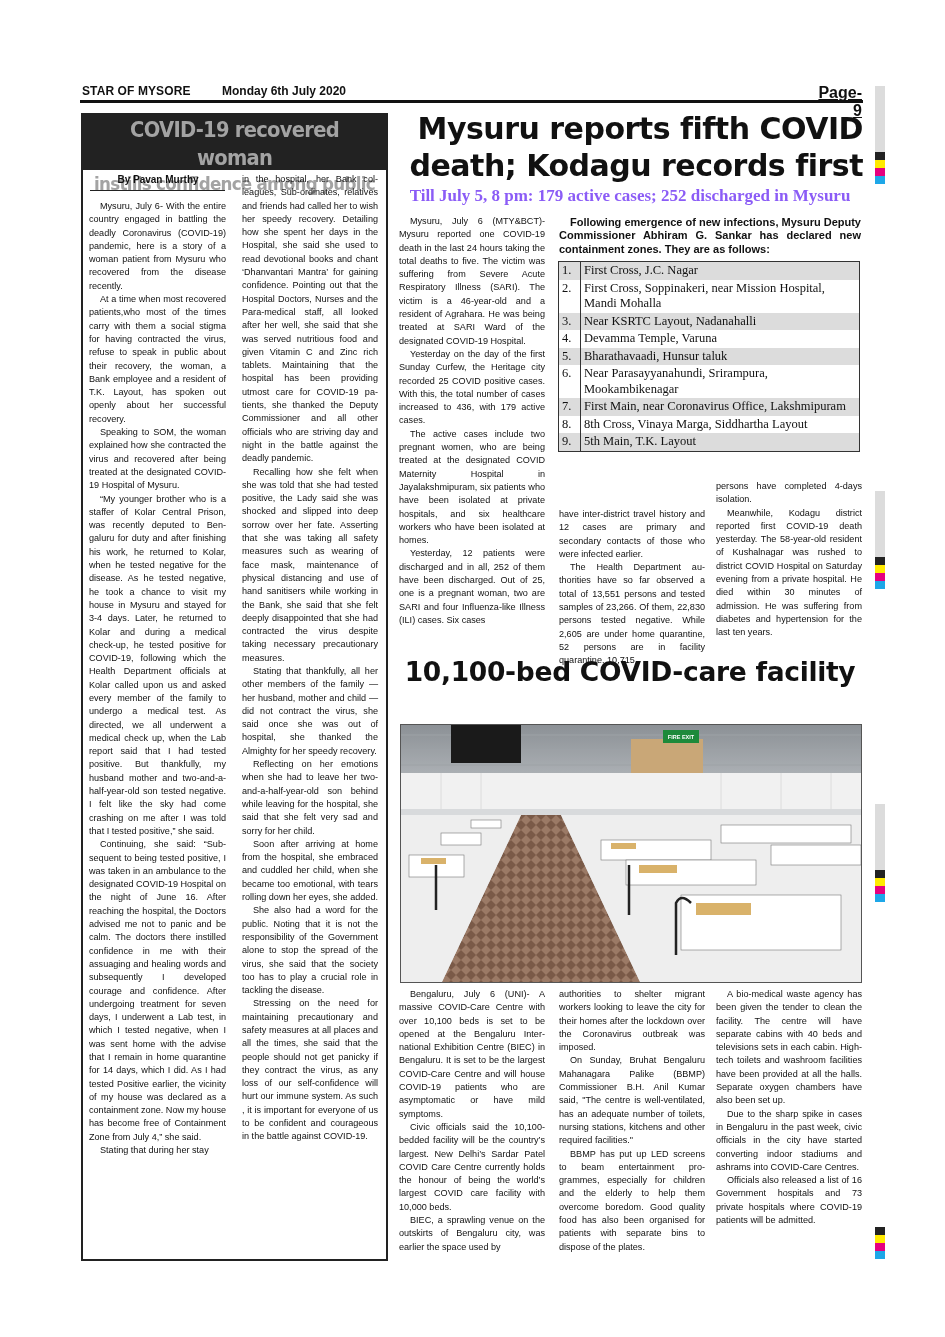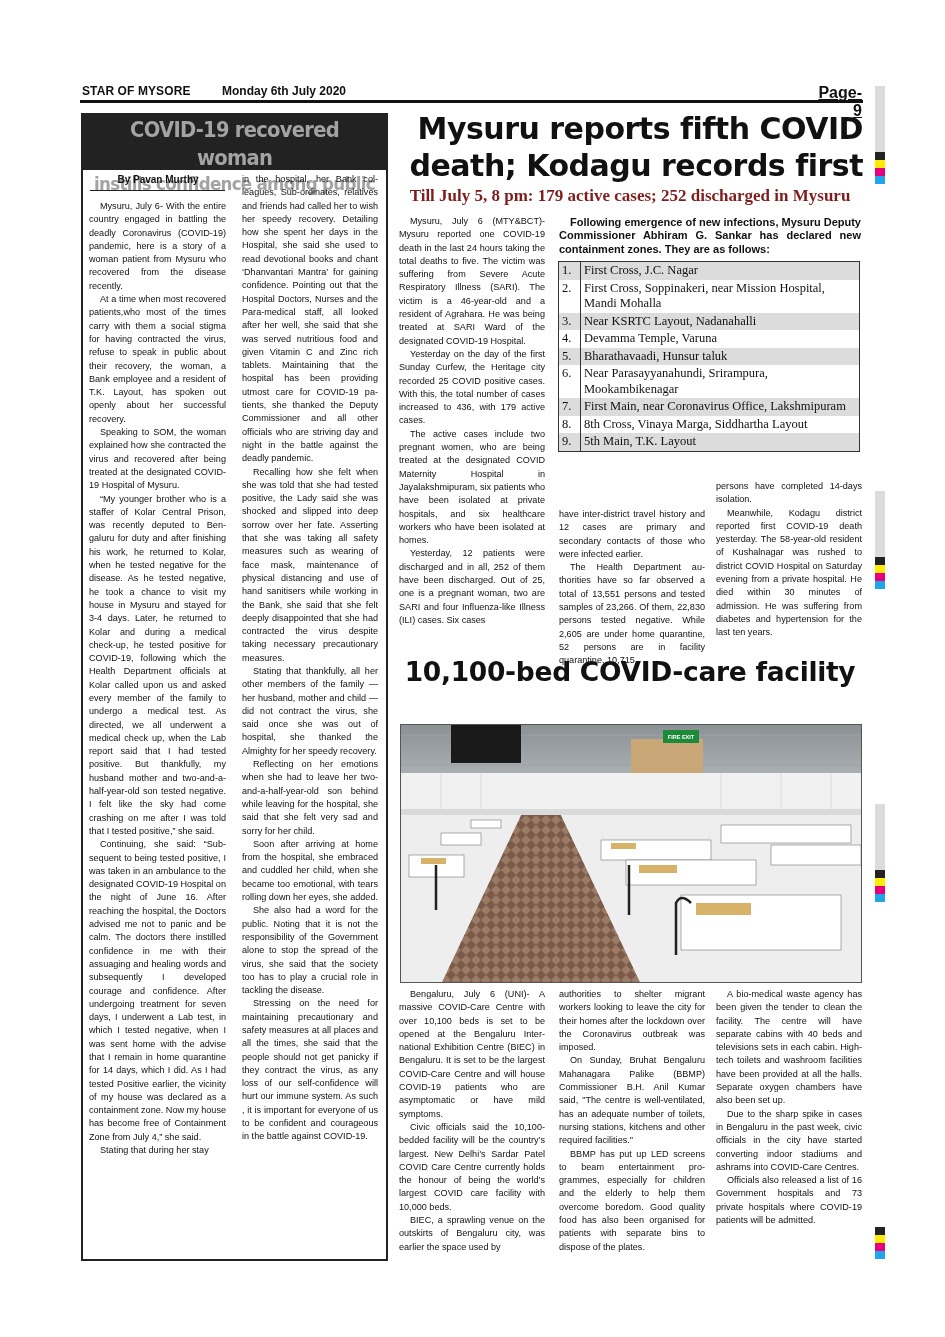--- a/index.html
+++ b/index.html
@@ -82,21 +82,21 @@
   <p>Reflecting on her emotions when she had to leave her two-and-a-half-year-old son behind while leaving for the hospital, she said that she felt very sad and sorry for her child.</p>
   <p>Soon after arriving at home from the hospital, she em­braced and cuddled her child, when she became too emotion­al, with tears rolling down her eyes, she added.</p>
   <p>She also had a word for the public. Noting that it is not the responsibility of the Govern­ment alone to stop the spread of the virus, she said that the society too has to play a crucial role in tackling the disease.</p>
   <p>Stressing on the need for maintaining precautionary and safety measures at all places and all the times, she said that the people should not get panicky if they contract the virus, as any loss of our self-confidence will hurt our immune system. As such , it is important for everyone of us to be confident and courageous in the battle against COVID-19.</p>
 </div>
 
 <div class="abs mhead">
   <div>Mysuru reports fifth COVID</div>
   <div>death; Kodagu records first</div>
 </div>
-<div class="abs msub" style="color: #7f1d1d;">Till July 5, 8 pm: 179 active cases; 252 discharged in Mysuru</div>
+<div class="abs msub" style="color: #8b5cf6;">Till July 5, 8 pm: 179 active cases; 252 discharged in Mysuru</div>
 <div class="abs col colC">
   <p>Mysuru, July 6 (MTY&amp;BCT)- Mysuru reported one COVID-19 death in the last 24 hours taking the total deaths to five. The victim was suffering from Severe Acute Respiratory Illness (SARI). The victim is a 46-year-old and a resident of Agrahara. He was being treated at SARI Ward of the designated COVID-19 Hospital.</p>
   <p>Yesterday on the day of the first Sunday Curfew, the Heritage city recorded 25 COVID positive cases. With this, the total number of cases increased to 436, with 179 active cases.</p>
   <p>The active cases include two pregnant women, who are be­ing treated at the designated COVID Maternity Hospital in Jayalakshmipuram, six patients who have been isolated at private hospitals, and six healthcare workers who have been isolated at homes.</p>
   <p>Yesterday, 12 patients were discharged and in all, 252 of them have been discharged. Out of 25, one is a pregnant woman, two are SARI and four Influenza-like Illness (ILI) cases. Six cases</p>
 </div>
 <div class="abs intro">
   <p>Following emergence of new infections, Mysuru Deputy Com­missioner Abhiram G. Sankar has declared new containment zones. They are as follows:</p>
 </div>
 <table class="abs zones">
@@ -137,21 +137,21 @@
         <td class="num">9.</td>
         <td>5th Main, T.K. Layout</td>
       </tr>
     </tbody>
 </table>
 <div class="abs col colD">
   <p style="text-indent:0">have inter-district travel history and 12 cases are primary and secondary contacts of those who were infected earlier.</p>
   <p>The Health Department au­thorities have so far observed a total of 13,551 persons and tested samples of 23,266. Of them, 22,830 persons tested negative. While 2,605 are under home quarantine, 52 persons are in facility quarantine. 10,715</p>
 </div>
 <div class="abs col colE">
-  <p style="text-indent:0">persons have completed 14-days isolation.</p>
+  <p style="text-indent:0">persons have completed 4-days isolation.</p>
   <p>Meanwhile, Kodagu district reported first COVID-19 death yesterday. The 58-year-old resi­dent of Kushalnagar was rushed to district COVID Hospital on Sat­urday evening from a private hos­pital. He died within 30 minutes of admission. He was suffering from diabetes and hypertension for the last ten years.</p>
 </div>
 
 <div class="abs bhead">
   <div>10,100-bed COVID-care facility</div>
 </div>
 <div class="abs photo">
   <svg width="462" height="259" viewBox="0 0 462 259">
     <defs>
       <pattern id="floor" width="10" height="10" patternUnits="userSpaceOnUse">

